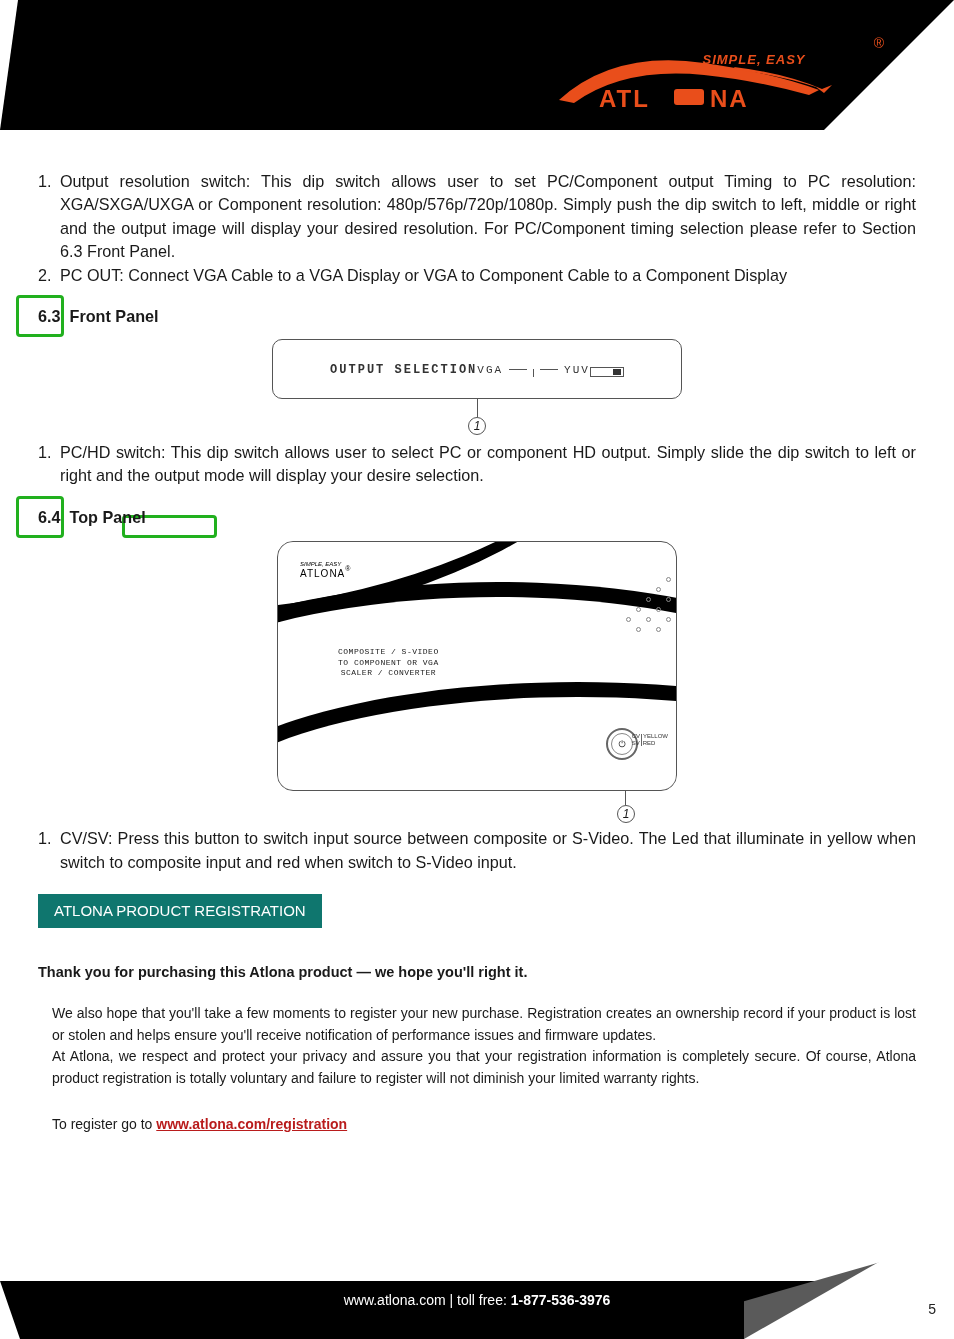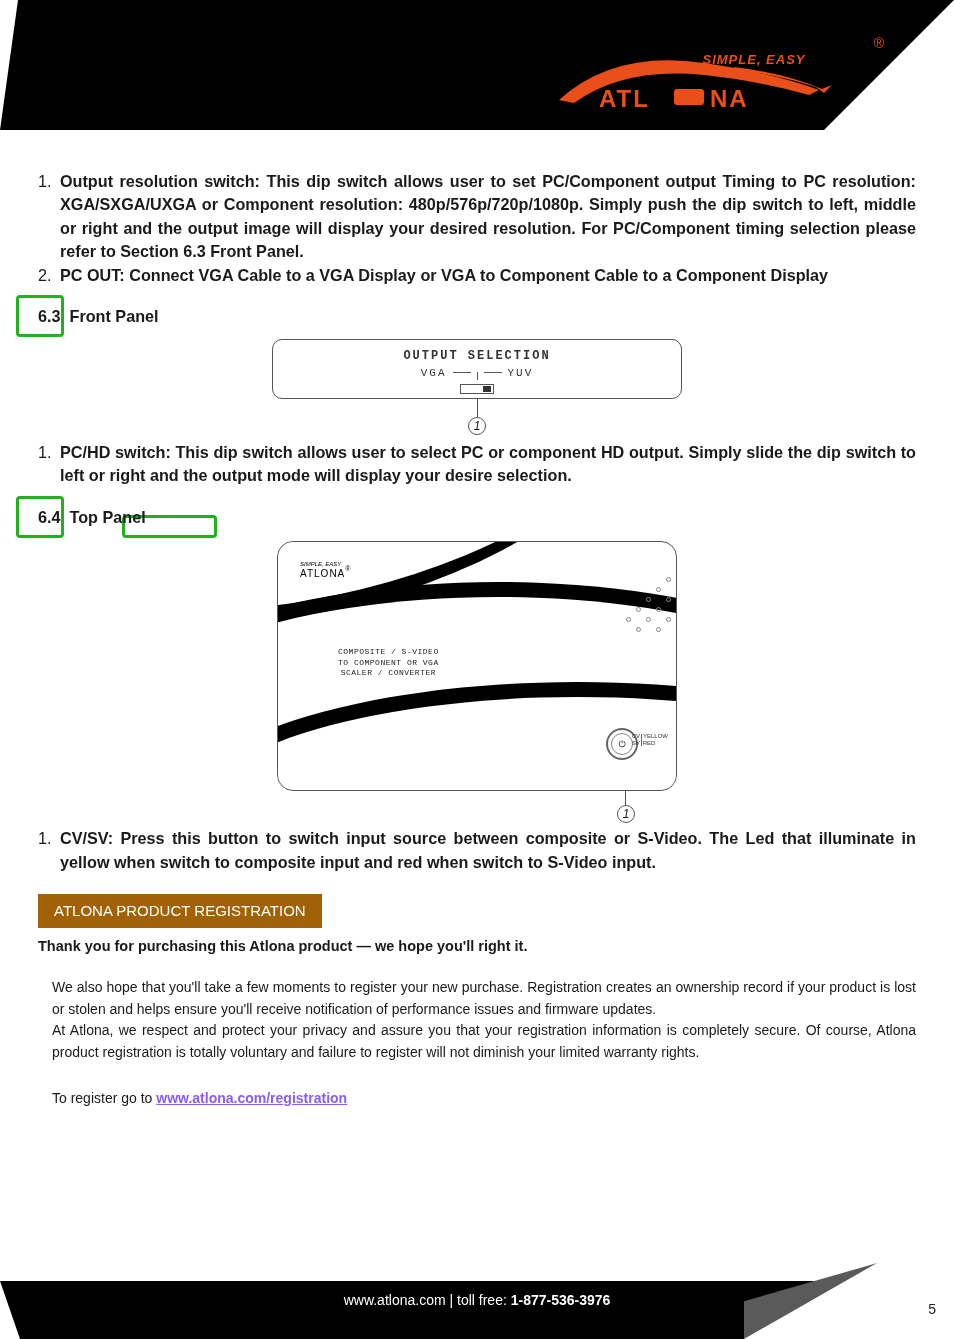--- a/index.html
+++ b/index.html
@@ -62,21 +62,21 @@
     padding: 40px 38px 0 38px;
     font-size: 16.2px;
     line-height: 1.45;
   }
   .list { list-style:none; }
   .li {
     display:flex;
     text-align:justify;
   }
   .li .num { width: 22px; flex:none; }
-  .li .txt { flex:1;font-weight:bold; }
+  .li .txt { flex:1; }
   .heading {
     font-weight:bold;
     margin: 18px 0 4px 0;
     position:relative;
   }
   .green-box {
     position:absolute;
     border:3px solid #21b01e;
     border-radius:4px;
     pointer-events:none;
@@ -89,21 +89,21 @@
     margin: 10px auto 6px auto;
     position:relative;
   }
   .front-outer {
     border:1px solid #555;
     border-radius:10px;
     height:60px;
     display:flex;
     align-items:center;
     justify-content:center;
-    flex-direction:column;
+    flex-direction:row;
     padding-top:4px;
   }
   .front-label { font-family: "Courier New", monospace; font-size:12px; letter-spacing:2px; font-weight:bold; color:#333;}
   .front-sub { font-family:"Courier New", monospace; font-size:11px; letter-spacing:2px; color:#333; display:flex; align-items:center; gap:6px;}
   .front-sub .dash { display:inline-block; width:18px; border-top:1px solid #555; position:relative; top:-1px;}
   .switch-slot {
     width:34px; height:10px; border:1px solid #555; margin-top:2px; position:relative;
   }
   .switch-slot::after {
     content:""; position:absolute; right:2px; top:1px; width:8px; height:6px; background:#333;
@@ -179,41 +179,41 @@
     color:#333;
   }
   .btn-label .vline { display:inline-block; width:1px; height:6px; background:#666; vertical-align:middle; margin:0 1px;}
   .top-callout {
     width:400px; margin:0 auto;
   }
   .top-callout .callout-line { width:1px; height:14px; background:#555; margin-left: 348px;}
   .top-callout .callout-num { margin-left: 340px;}
   .black-label {
     display:inline-block;
-    background:#a16207;
+    background:#0f766e;
     color:#fff;
     padding:6px 16px;
     font-size:15px;
-    margin: 20px 0 2px 0;
+    margin: 20px 0 28px 0;
   }
   .thanks {
     font-weight:bold;
     font-size:14.5px;
     margin: 6px 0 20px 0;
   }
   .reg-body {
     font-size:14px;
     line-height:1.55;
     text-align:justify;
     padding-left:14px;
   }
   .reg-body p { margin-bottom:0; }
   .reg-body .p2 { margin-top:0; }
   .reg-body .p3 { margin-top:24px; text-align:left;}
-  .reg-body a { color:#8b5cf6; font-weight:bold; text-decoration:underline;}
+  .reg-body a { color:#b91c1c; font-weight:bold; text-decoration:underline;}
   .footer {
     position:absolute;
     left:0; bottom:0;
     width:100%;
     height:58px;
   }
   .footer-bar {
     height:68px;
     background:#000;
     color:#fff;

